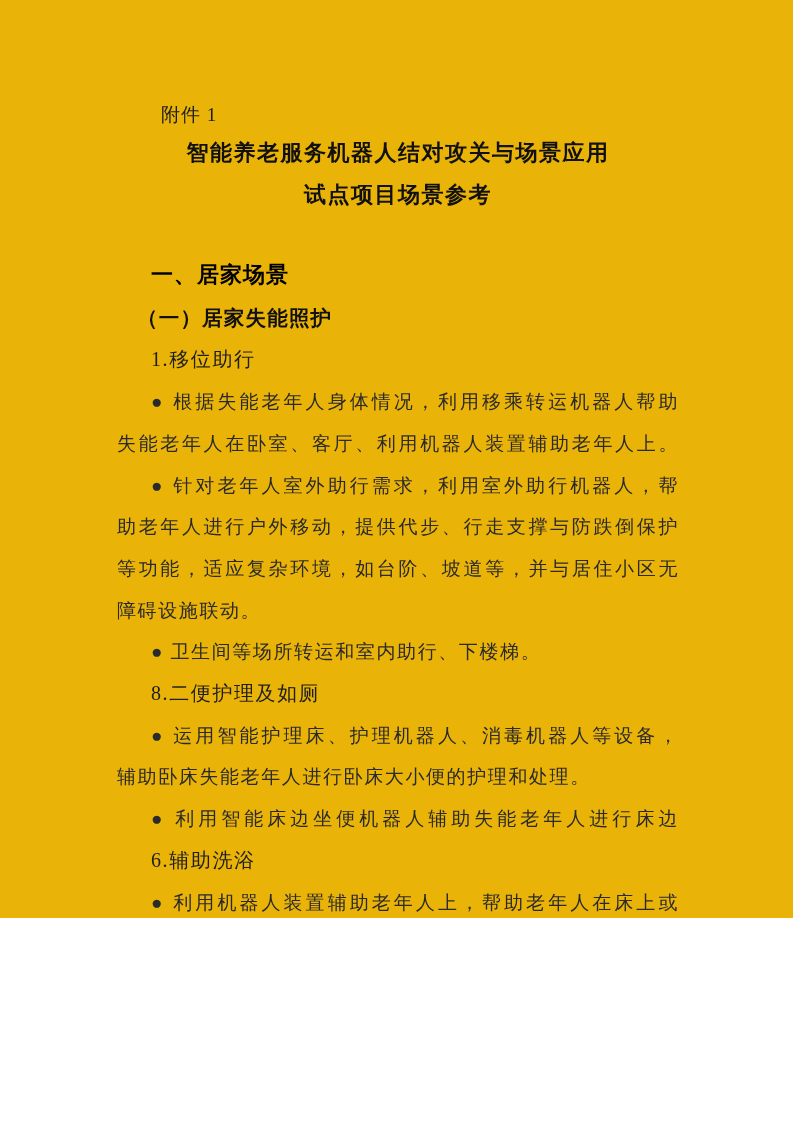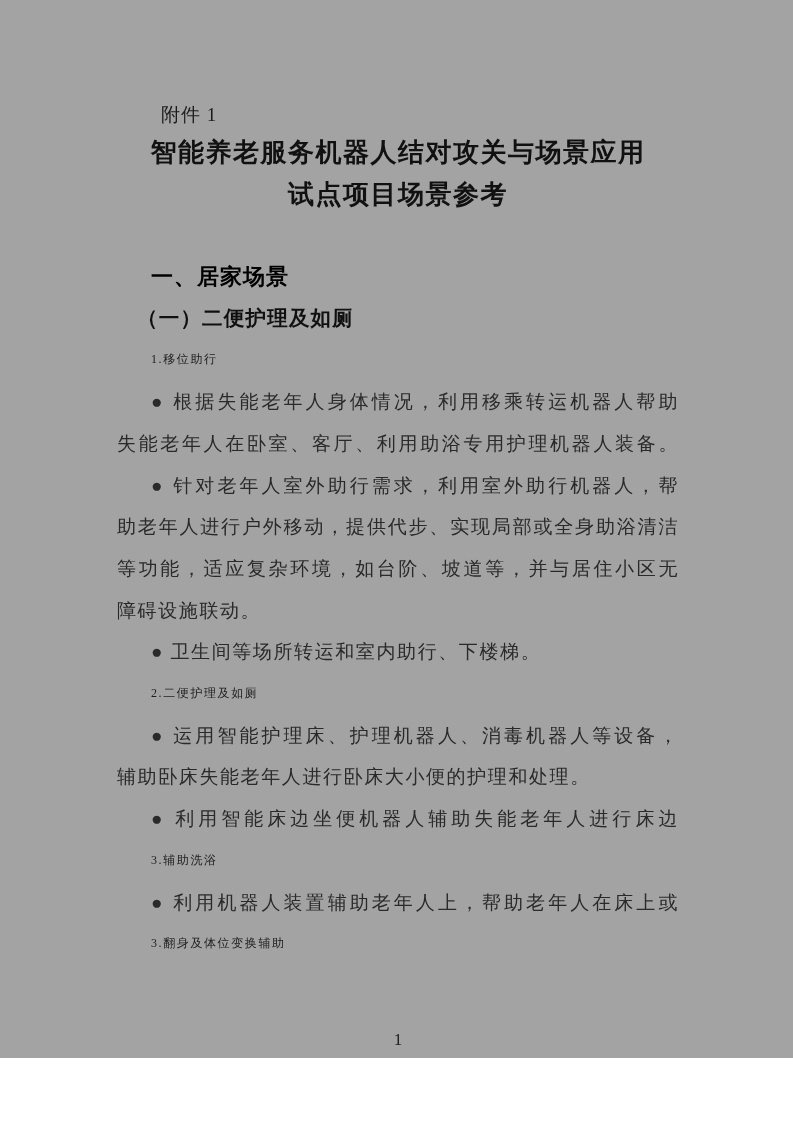--- a/index.html
+++ b/index.html
@@ -1,33 +1,33 @@
 <!DOCTYPE html>
 <html lang="zh"><head>
 <meta charset="utf-8">
 <style>
   html,body{margin:0;padding:0;background:#ffffff;}
   .page{
     position:relative;
-    width:793px;height:1058px;
-    background:#a3a3a3;
+    width:793px;height:918px;
+    background:#eab308;
     overflow:hidden;
     font-family:"Liberation Serif", serif;
     color:#212121;
   }
   .attachment{
     position:absolute;top:102px;left:161px;
     font-size:19px;line-height:26px;letter-spacing:1px;
     color:#1c1c1c;
   }
   .doc-title{
     position:absolute;left:117px;width:562px;
     text-align:center;
     font-weight:700;
-    font-size:26px;line-height:34px;
+    font-size:22px;line-height:34px;
     letter-spacing:1.5px;
     color:#111111;
   }
   .doc-title.t1{top:136px;}
   .doc-title.t2{top:178px;}
   .body-block{
     position:absolute;top:256px;left:117px;width:562px;
   }
   .ln{
     line-height:41.7px;
@@ -37,36 +37,36 @@
     color:#2a2a2a;
   }
   
   .j{
     white-space:normal;
     text-align:justify;
     text-align-last:justify;
     text-justify:inter-ideograph;
   }
   .h1{
-    font-family:Liberation Serif, serif;
+    font-family:Liberation Mono, monospace;
     font-weight:700;
     font-size:22px;
     letter-spacing:1px;
     margin-left:34px;
     color:#000000;
   }
   .h2{
     font-weight:700;
     font-size:20.5px;
     letter-spacing:1.2px;
     margin-left:20px;
     color:#101010;
   }
   .h3{
-    font-size:12px;
+    font-size:20px;
     margin-left:34px;
     color:#1e1e1e;
     font-family:Liberation Serif, serif;
   }
   .b{ margin-left:34px; }
   .page-number{
     position:absolute;top:1029px;left:117px;width:562px;
     text-align:center;
     font-size:17px;line-height:22px;
     color:#1c1c1c;
@@ -77,33 +77,33 @@
 
 <div class="page">
 
   <div class="attachment">附件 1</div>
 
   <div class="doc-title t1">智能养老服务机器人结对攻关与场景应用</div>
   <div class="doc-title t2">试点项目场景参考</div>
 
   <div class="body-block">
     <div class="ln h1">一、居家场景</div>
-    <div class="ln h2">（一）二便护理及如厕</div>
+    <div class="ln h2">（一）居家失能照护</div>
     <div class="ln h3">1.移位助行</div>
     <div class="ln b j">● 根据失能老年人身体情况，利用移乘转运机器人帮助</div>
-    <div class="ln j">失能老年人在卧室、客厅、利用助浴专用护理机器人装备。</div>
+    <div class="ln j">失能老年人在卧室、客厅、利用机器人装置辅助老年人上。</div>
     <div class="ln b j">● 针对老年人室外助行需求，利用室外助行机器人，帮</div>
-    <div class="ln j">助老年人进行户外移动，提供代步、实现局部或全身助浴清洁</div>
+    <div class="ln j">助老年人进行户外移动，提供代步、行走支撑与防跌倒保护</div>
     <div class="ln j">等功能，适应复杂环境，如台阶、坡道等，并与居住小区无</div>
     <div class="ln">障碍设施联动。</div>
     <div class="ln b">● 卫生间等场所转运和室内助行、下楼梯。</div>
-    <div class="ln h3">2.二便护理及如厕</div>
+    <div class="ln h3">8.二便护理及如厕</div>
     <div class="ln b j">● 运用智能护理床、护理机器人、消毒机器人等设备，</div>
     <div class="ln">辅助卧床失能老年人进行卧床大小便的护理和处理。</div>
     <div class="ln b j">● 利用智能床边坐便机器人辅助失能老年人进行床边</div>
-    <div class="ln h3">3.辅助洗浴</div>
+    <div class="ln h3">6.辅助洗浴</div>
     <div class="ln b j">● 利用机器人装置辅助老年人上，帮助老年人在床上或</div>
     <div class="ln h3">3.翻身及体位变换辅助</div>
   </div>
 
   <div class="page-number">1</div>
 
 </div>
 
 </body></html>

